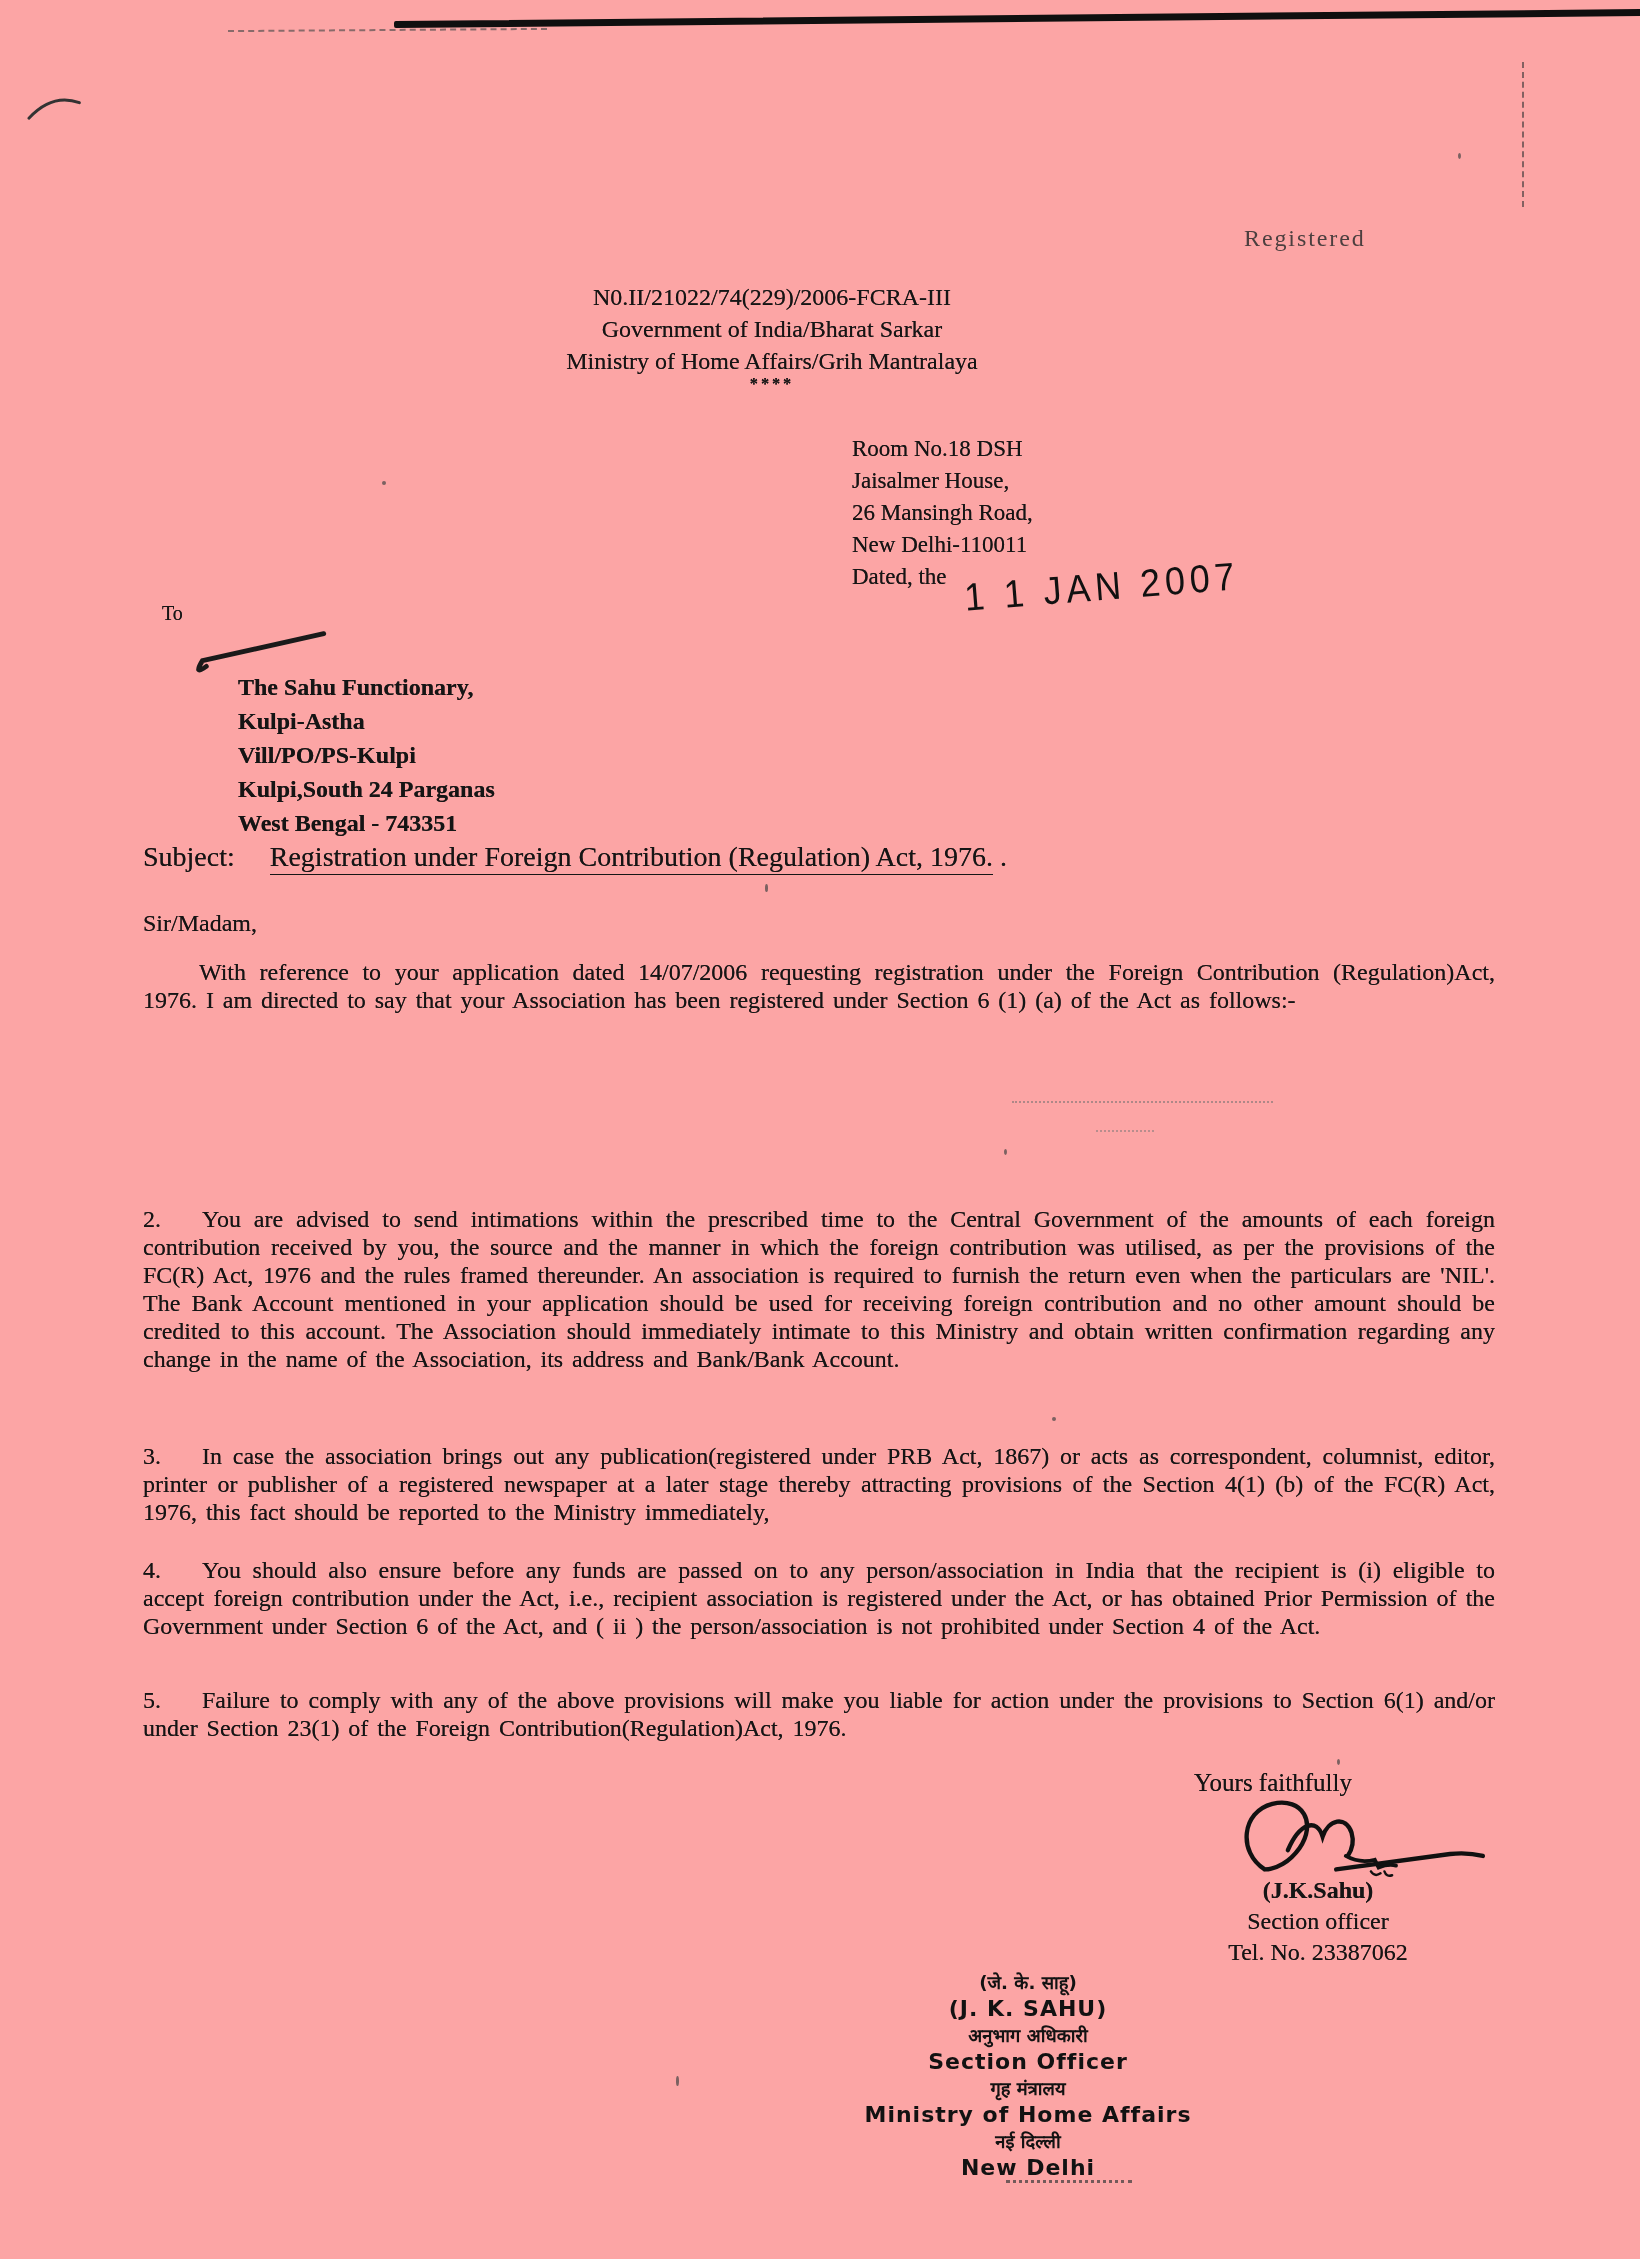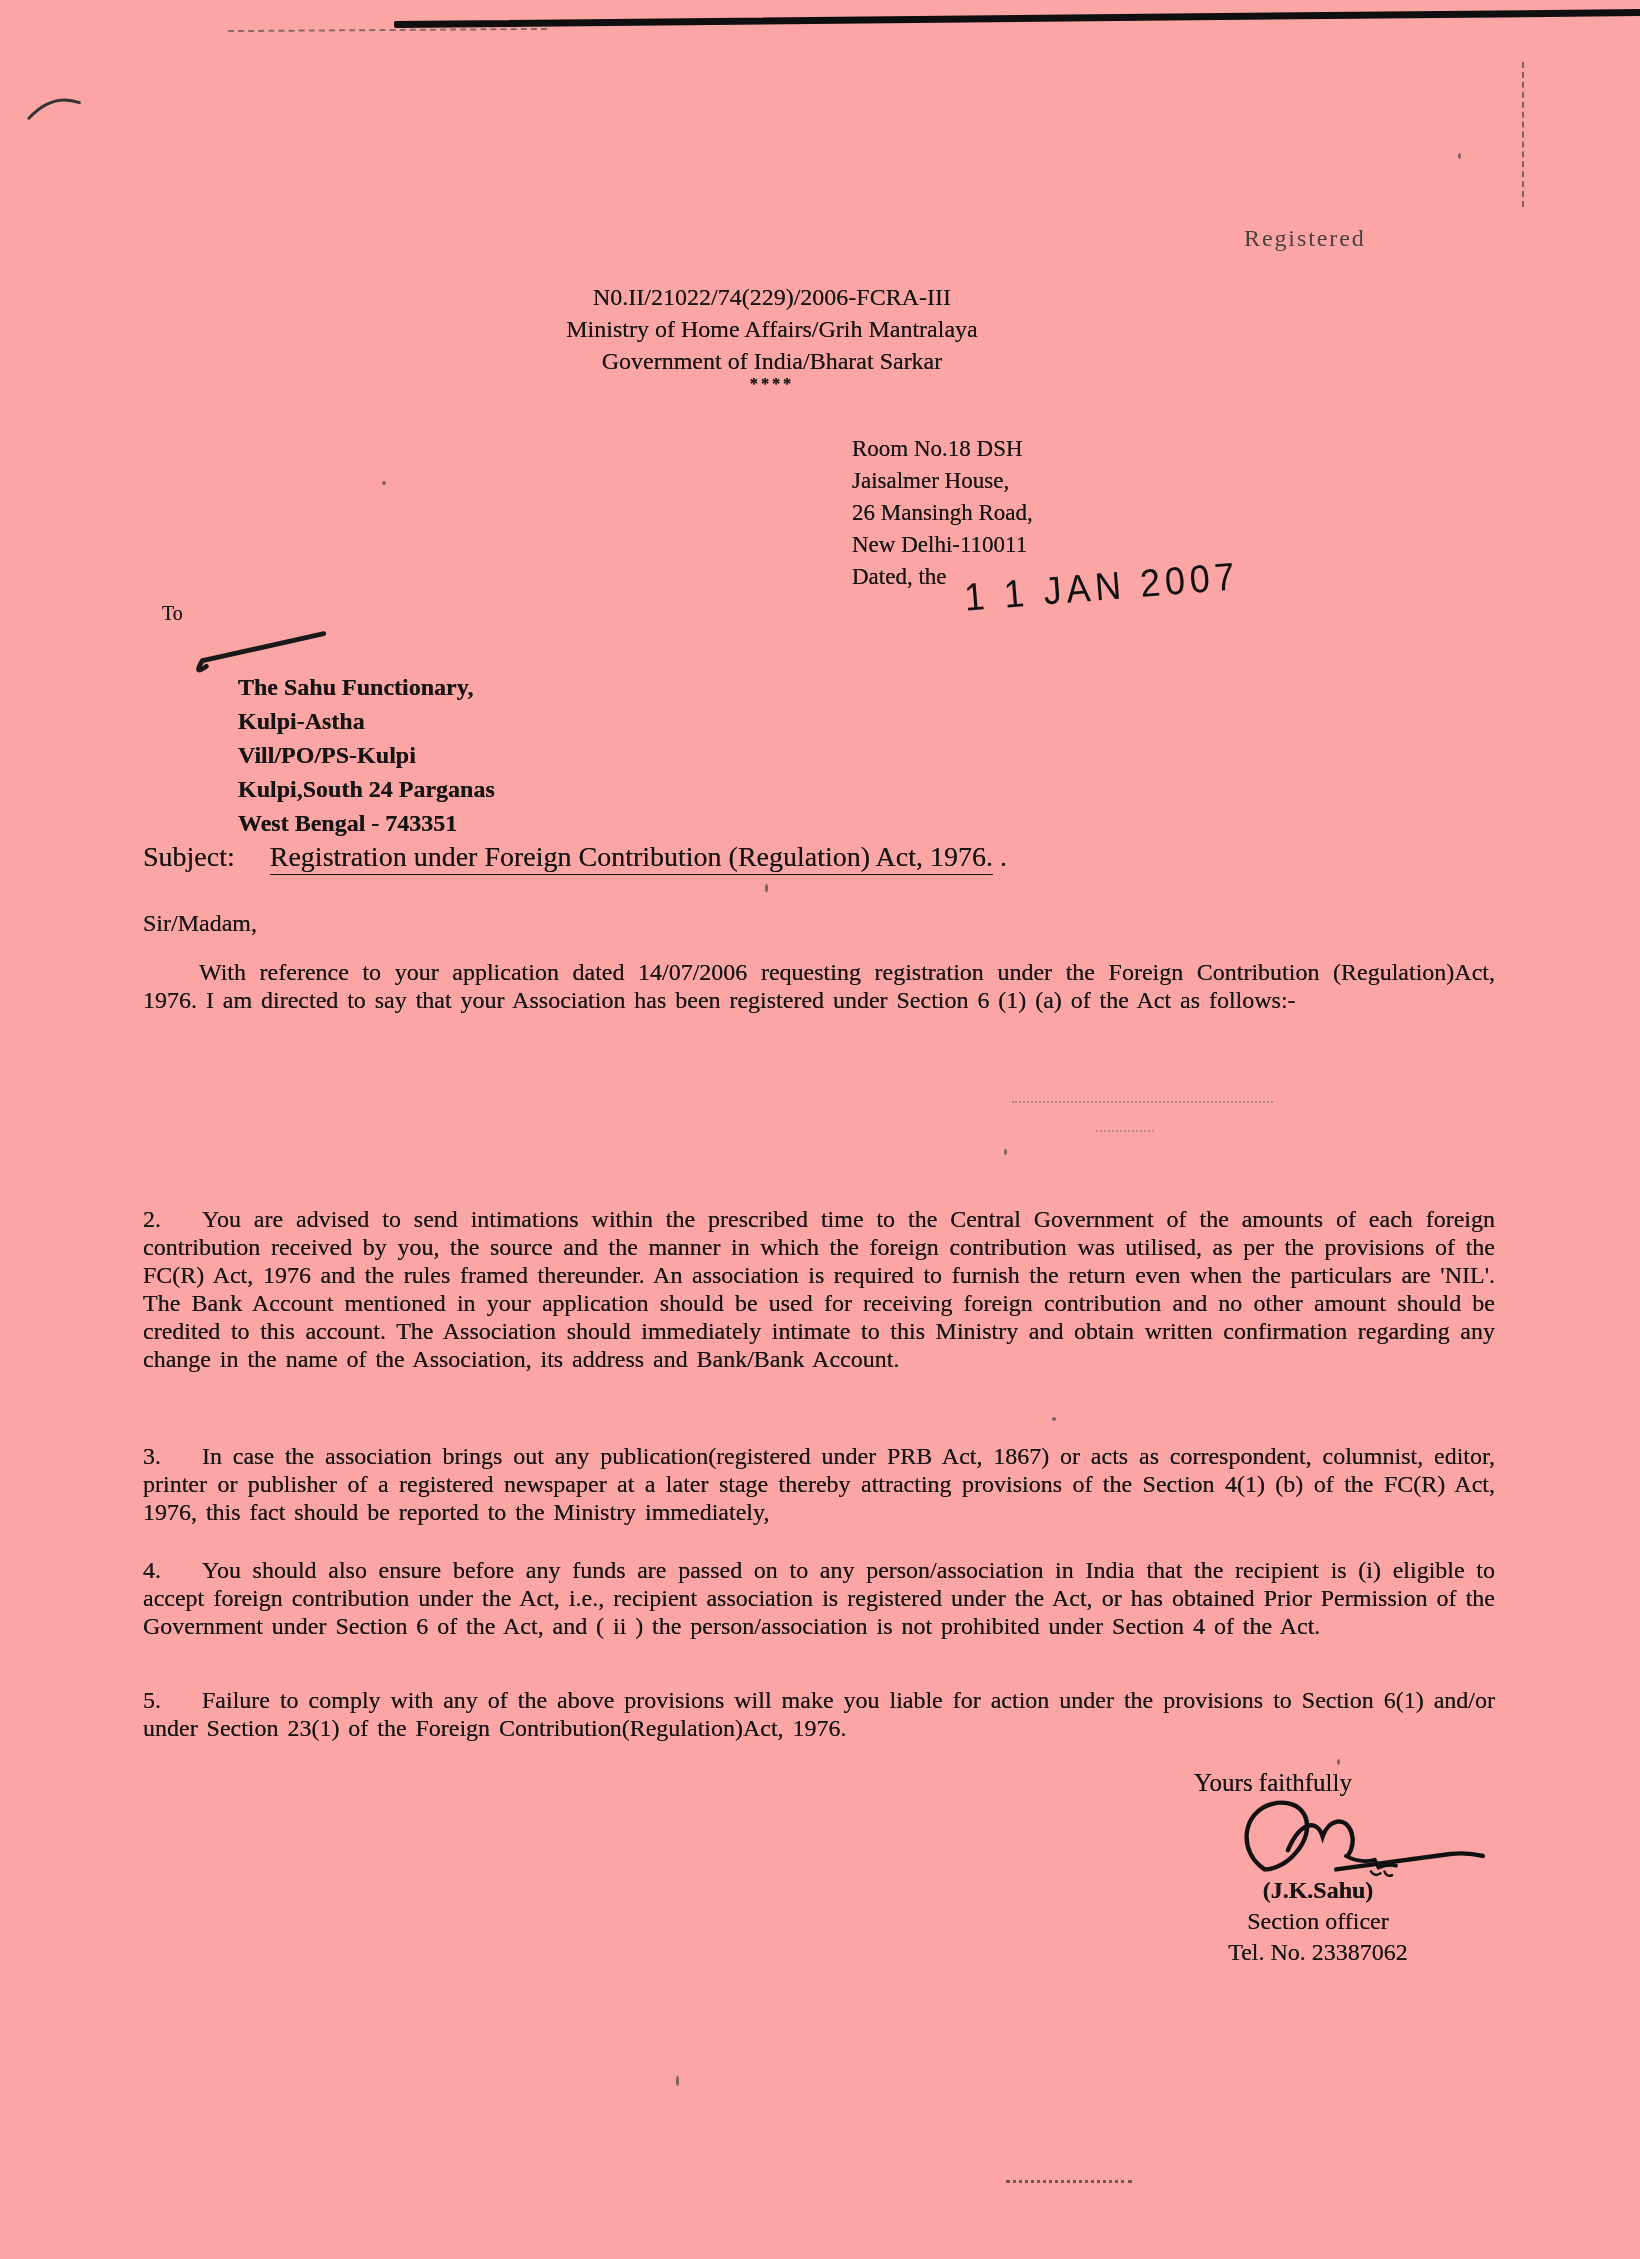--- a/index.html
+++ b/index.html
@@ -89,22 +89,22 @@
   <div class="dot" style="left:765px; top:884px; width:2.9px; height:7.7px;"></div>
   <div class="dot" style="left:1004px; top:1149px; width:2.9px; height:5.8px;"></div>
   <div class="dot" style="left:1052px; top:1417px; width:3.9px; height:3.9px;"></div>
   <div class="dot" style="left:1337px; top:1759px; width:2.9px; height:5.8px;"></div>
   <div class="dot" style="left:676px; top:2076px; width:2.9px; height:9.7px;"></div>
 
   <div class="abs registered">Registered</div>
 
   <div class="abs header-block scan-ink">
     <div>N0.II/21022/74(229)/2006-FCRA-III</div>
+    <div>Government of India/Bharat Sarkar</div>
     <div>Ministry of Home Affairs/Grih Mantralaya</div>
-    <div>Government of India/Bharat Sarkar</div>
     <div class="stars">****</div>
   </div>
 
   <div class="abs office-block scan-ink">
     <div>Room No.18 DSH</div>
     <div>Jaisalmer House,</div>
     <div>26 Mansingh Road,</div>
     <div>New Delhi-110011</div>
     <div>Dated, the</div>
   </div>
@@ -153,16 +153,26 @@
     <path d="M 112 78 L 230 62 q 18 -2 34 2" stroke="#111" stroke-width="4.5" fill="none" stroke-linecap="round"></path>
     <path d="M 148 80 q 4 6 10 2 M 162 80 q 2 6 8 4" stroke="#111" stroke-width="2.5" fill="none" stroke-linecap="round"></path>
   </svg>
 
   <div class="abs signatory-block scan-ink">
     <div style="font-weight:bold;">(J.K.Sahu)</div>
     <div>Section officer</div>
     <div>Tel. No. 23387062</div>
   </div>
 
+  <div class="abs stamp-block">
+    <div class="hi">(जे. के. साहू)</div>
+    <div class="en">(J. K. SAHU)</div>
+    <div class="hi">अनुभाग अधिकारी</div>
+    <div class="en">Section Officer</div>
+    <div class="hi">गृह मंत्रालय</div>
+    <div class="en">Ministry of Home Affairs</div>
+    <div class="hi">नई दिल्ली</div>
+    <div class="en">New Delhi</div>
+  </div>
   <div class="stamp-underline"></div>
 
 </div>
 
 
 </body></html>

